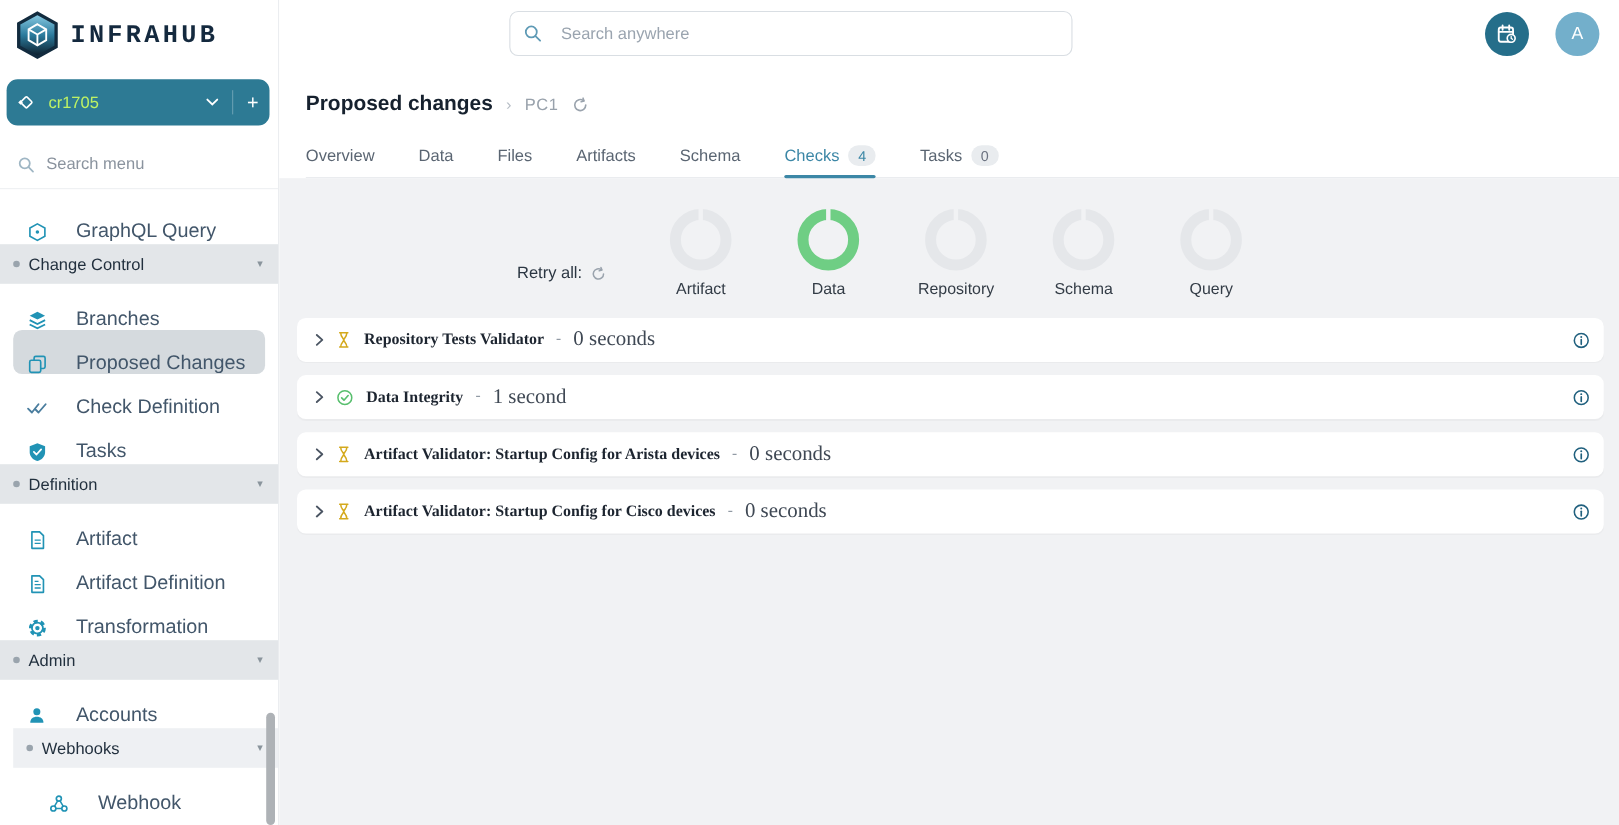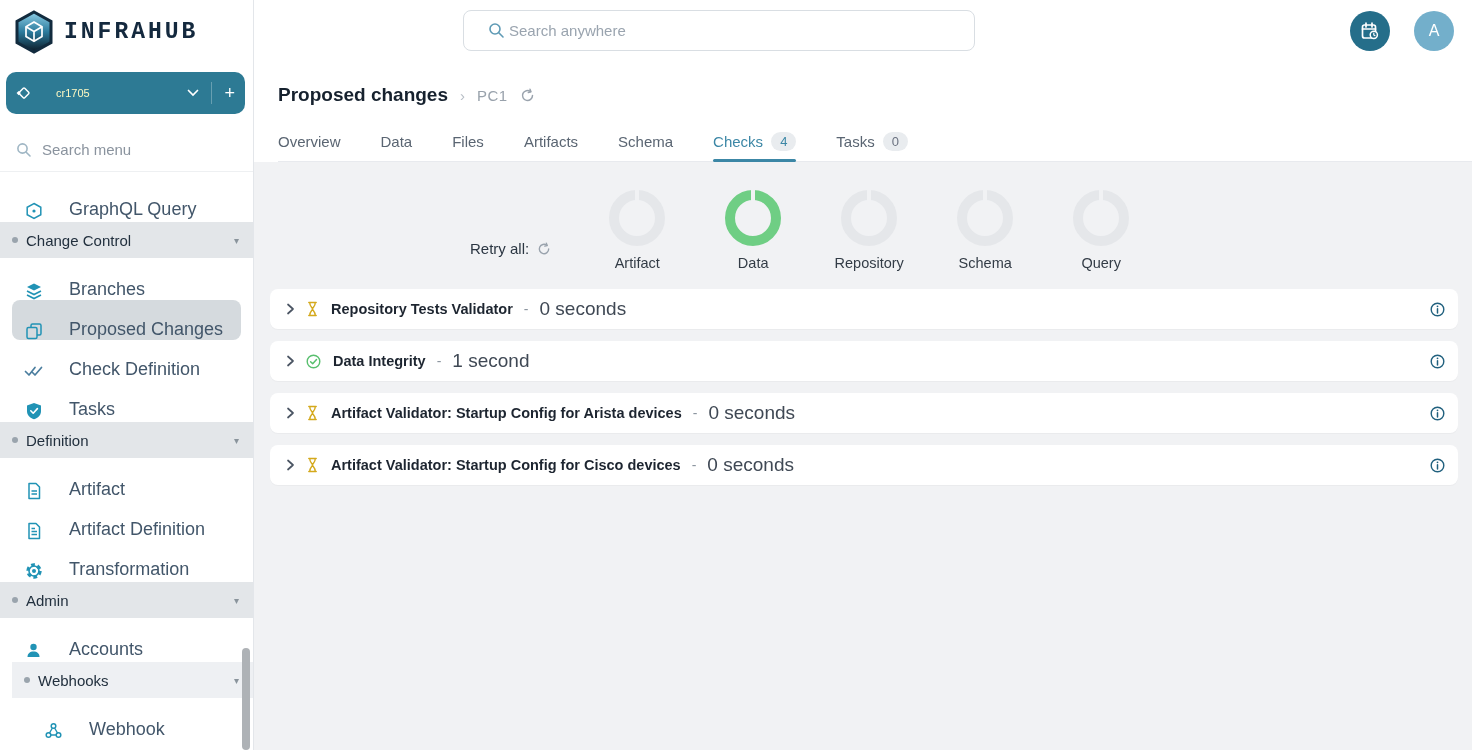--- a/index.html
+++ b/index.html
@@ -7,21 +7,21 @@
   body { font-family:"Liberation Sans","DejaVu Sans",sans-serif; background:#fff; color:#223140; }
   .app { display:flex; width:1472px; height:750px; }
 
   
   .sidebar { position:relative; width:254px; min-width:254px; height:750px; background:#fff;
              border-right:1px solid #e3e6ea; overflow:hidden; }
   .logo-row { display:flex; align-items:center; gap:10px; height:64px; padding:0 14px;font-family:Liberation Mono, monospace; }
   .logo-text { font-size:23px; font-weight:800; letter-spacing:3px; color:#14293e; }
   .branch-btn { display:flex; align-items:center; margin:8px 8px 14px 6px; height:42px; width:239px;
                 background:#2d7a94; border:none; border-radius:10px; color:#fff; cursor:pointer; padding:0 10px; }
-  .branch-label { font-size:11px; margin-left:24px; color:#fef9c3; }
+  .branch-label { font-size:15px; margin-left:12px; color:#bef264; }
   .branch-spacer { flex:1; }
   .branch-divider { width:1px; height:22px; background:rgba(255,255,255,.28); margin:0 12px; }
   .branch-plus { font-size:18px; color:#fff; line-height:1; }
   .menu-search { display:flex; align-items:center; gap:10px; height:44px; padding:0 16px;
                  border-bottom:1px solid #eef0f2; }
   .menu-search input { border:none; outline:none; font-size:15px; color:#55606c; width:180px;
                        font-family:"Liberation Sans",sans-serif; background:transparent; }
   .menu-search input::placeholder { color:#8a939e; }
   .nav { padding-top:8px; }
   .nav-item { display:flex; align-items:flex-end; gap:26px; height:40px; padding-left:24px;
@@ -35,21 +35,21 @@
   .sec-caret { margin-left:auto; color:#8a949c; font-size:10px; }
   .nav-ic { display:inline-flex; width:19px; height:19px; flex:none; align-items:center; justify-content:center; }
   .sb-thumb { position:absolute; right:3px; top:648px; width:8px; height:102px; border-radius:4px;
               background:#aeb2b6; }
 
   
   .main { position:relative; flex:1; height:750px; display:flex; flex-direction:column; background:#fff; }
   .topbar { position:relative; height:62px; background:#fff; flex:none; }
   .search-any { position:absolute; left:209px; top:10px; width:512px; height:41px;
                 border:1px solid #d9dee3; border-radius:8px; display:flex; align-items:center;
-                gap:4px; padding:0 24px; background:#fff; }
+                gap:17px; padding:0 12px; background:#fff; }
   .search-any input { border:none; outline:none; font-size:15px; color:#55606c; width:420px;
                       background:transparent; font-family:"Liberation Sans",sans-serif; }
   .search-any input::placeholder { color:#9aa4af; }
   .top-actions { position:absolute; right:18px; top:11px; display:flex; gap:24px; align-items:center; }
   .cal-btn { width:40px; height:40px; border-radius:50%; background:#256e8a; border:none; cursor:pointer;
              display:flex; align-items:center; justify-content:center; }
   .avatar { width:40px; height:40px; border-radius:50%; background:#73afcb; color:#fff; font-size:16px;
             display:flex; align-items:center; justify-content:center; cursor:pointer; }
 
   .page-head { padding:22px 0 0 24px; background:#fff; flex:none; }
@@ -74,21 +74,21 @@
   .retry-label-group { display:flex; align-items:center; gap:8px; margin-left:216px; margin-top:50px; }
   .retry-label { font-size:15px; color:#2b3642; }
   .rings { display:flex; margin-left:28px; }
   .ring-block { width:116px; display:flex; flex-direction:column; align-items:center; cursor:pointer; }
   .ring { position:relative; width:56px; height:56px; border-radius:50%; border:10px solid #e5e7ea; }
   .ring.success { border-color:#6fce84; }
   .ring .notch { position:absolute; left:50%; top:-11px; width:4px; height:12px; background:#f1f2f4;
                  transform:translateX(-50%); }
   .ring-label { margin-top:9px; font-size:14.5px; color:#333c46; }
 
-  .rows { margin:18px 14px 0 16px; }
+  .rows { margin:18px 14px 0 16px;font-family:Liberation Serif, serif; }
   .vrow { display:flex; align-items:center; height:40px; background:#fff; border-radius:8px;
           margin-bottom:12px; padding:0 13px; gap:9px; box-shadow:0 1px 1px rgba(20,30,40,.03); }
   .vrow .chev { display:inline-flex; cursor:pointer; }
   .vname { font-size:14.5px; font-weight:700; color:#1d2530; margin-left:3px; }
   .vsep { color:#8d96a0; font-size:14px; margin:0 2px; }
   .vdur { font-size:19px; color:#3f4854; }
   .vspacer { flex:1; }
   .info-btn { display:inline-flex; background:none; border:none; cursor:pointer; padding:0; }
 
   svg { display:block; }

